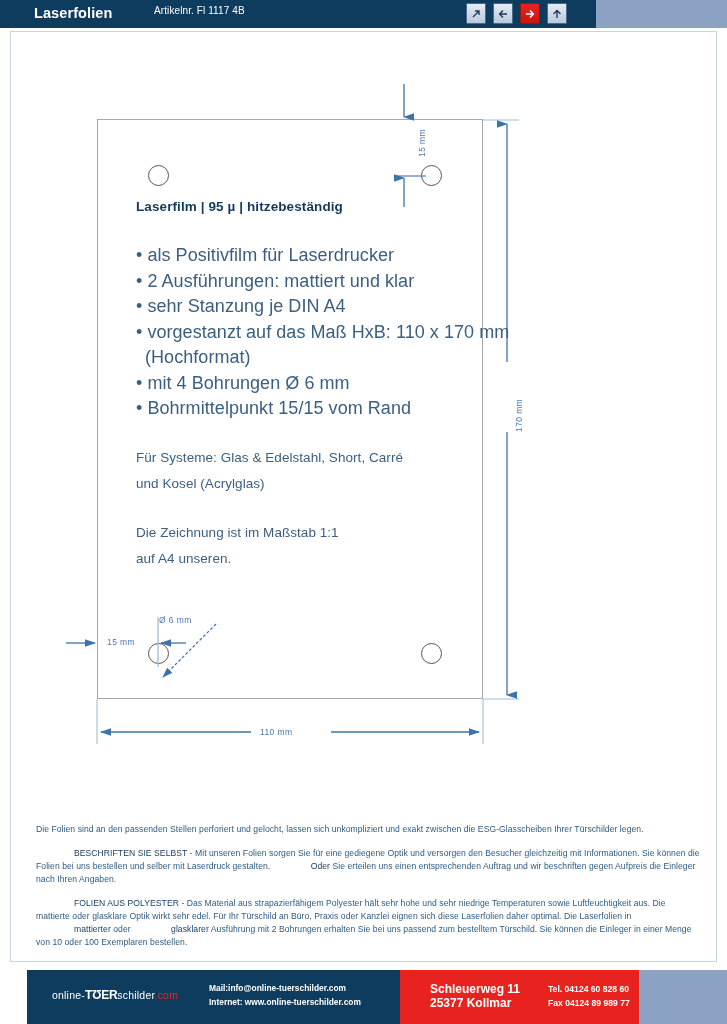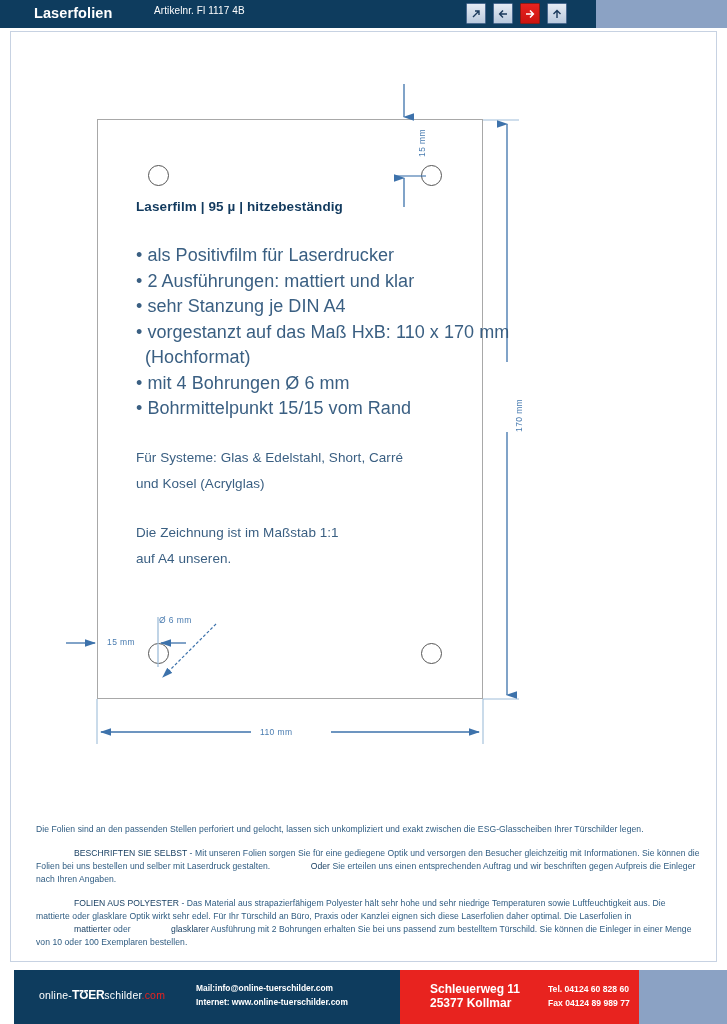--- a/index.html
+++ b/index.html
@@ -88,21 +88,21 @@
   svg.dimsvg { position:absolute; left:0; top:0; width:707px; height:700px; overflow:visible; }
 
   
   .bodycopy { position:absolute; left:25px; top:791px; width:665px; color:#2e5b80; }
   .bc-p { font-size:8.6px; line-height:13px; letter-spacing:.05px; }
   .bc-p + .bc-p { margin-top:11px; }
   .bc-p b { font-weight:normal; color:#123a5e;padding-left:38px; }
 
   
   .footer { position:absolute; left:10px; top:970px; width:717px; height:54px; }
-  .footer-navy { position:absolute; left:4px; top:0; width:458px; height:54px; background:#0e3c5e; }
+  .footer-navy { position:absolute; left:17px; top:0; width:458px; height:54px; background:#0e3c5e; }
   .footer-red  { position:absolute; left:390px; top:0; width:239px; height:54px; background:#e8231f; }
   .footer-blue { position:absolute; left:629px; top:0; width:88px;  height:54px; background:#8ba2c4; }
   .logo {
     position:absolute; left:25px; top:18px; color:#ffffff;
     font-size:10.5px; letter-spacing:.2px; white-space:nowrap;
   }
   .logo .big { font-size:12px; font-weight:bold; letter-spacing:-.3px; }
   .logo .dotcom { color:#e8231f; }
   .f-mail {
     position:absolute; left:182px; top:12px; color:#ffffff;

